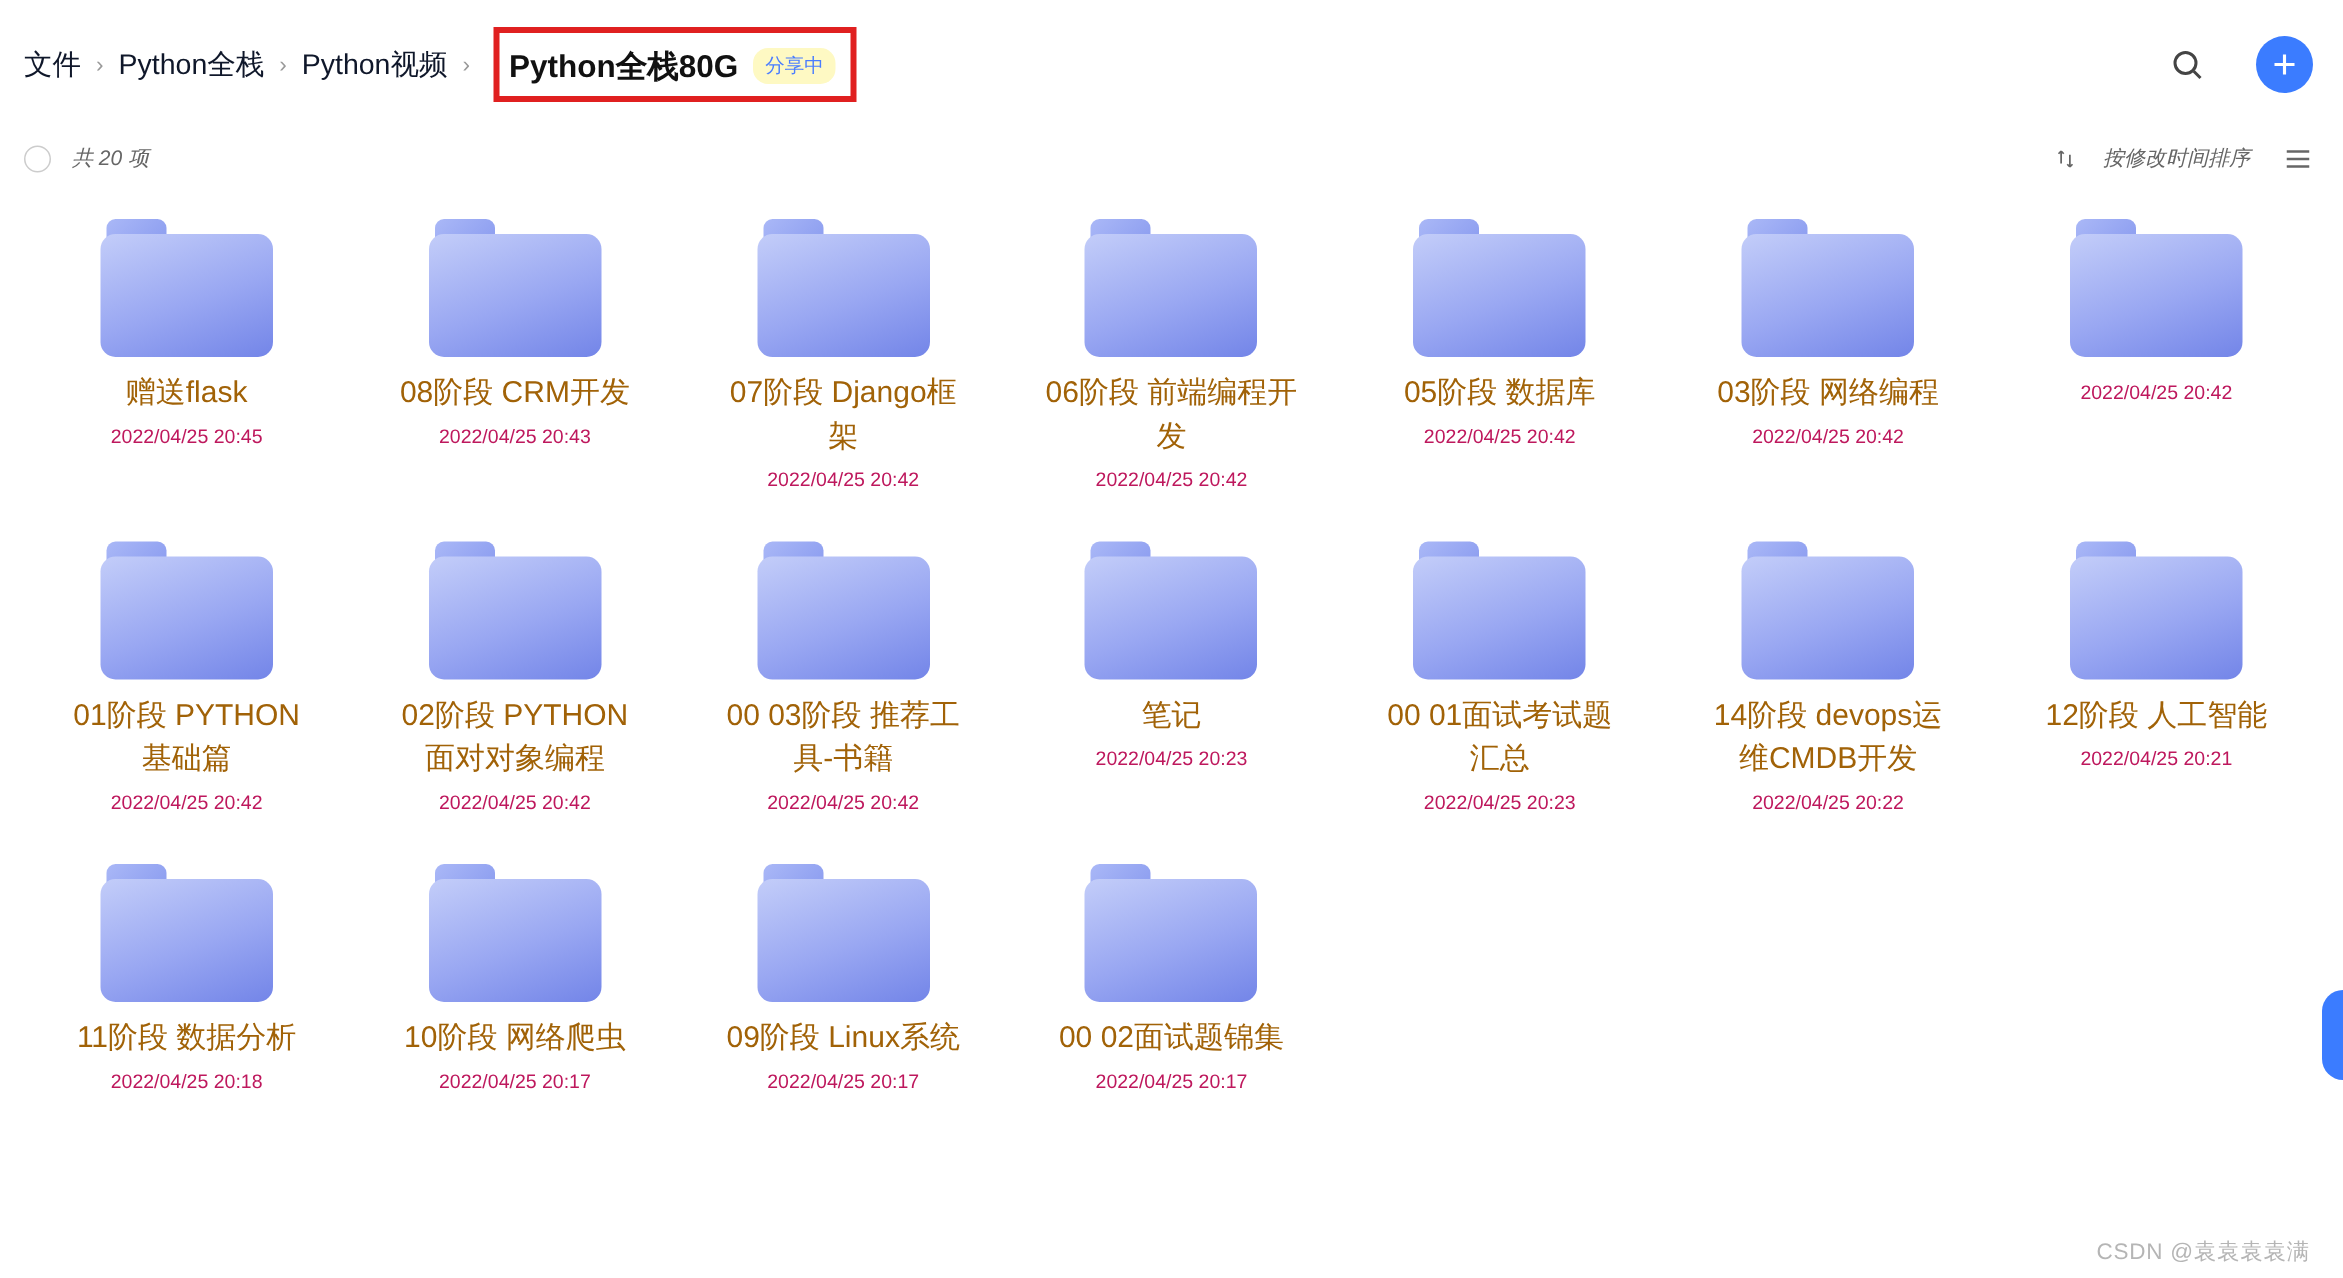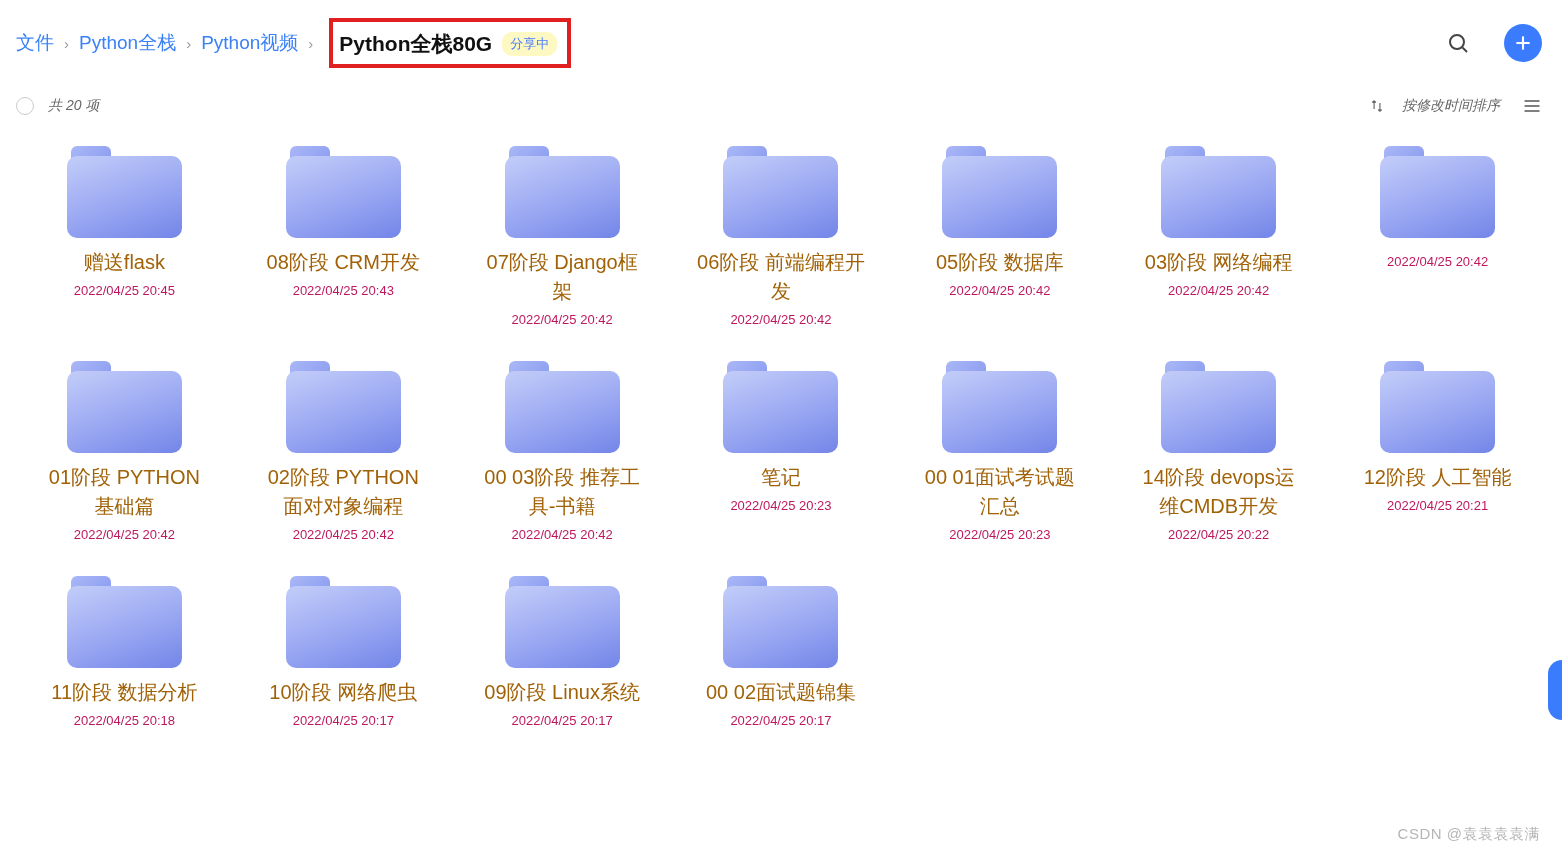--- a/index.html
+++ b/index.html
@@ -16,21 +16,21 @@
     align-items: center;
     padding: 18px 20px 18px 16px;
     justify-content: space-between;
   }
   .breadcrumb {
     display: flex;
     align-items: center;
     font-size: 19px;
     color: #666;
   }
-  .breadcrumb .crumb { color: #3b82f6; }
+  .breadcrumb .crumb { color: #0f172a; }
   .breadcrumb .sep { margin: 0 10px; color: #999; font-size: 15px; }
   .breadcrumb .current-box {
     border: 4px solid #e02020;
     padding: 8px 10px 6px 6px;
     display: inline-flex;
     align-items: center;
     margin-left: 6px;
   }
   .breadcrumb .current { color: #111; font-weight: 600; font-size: 21px; text-align: right; }
   .share-badge {

